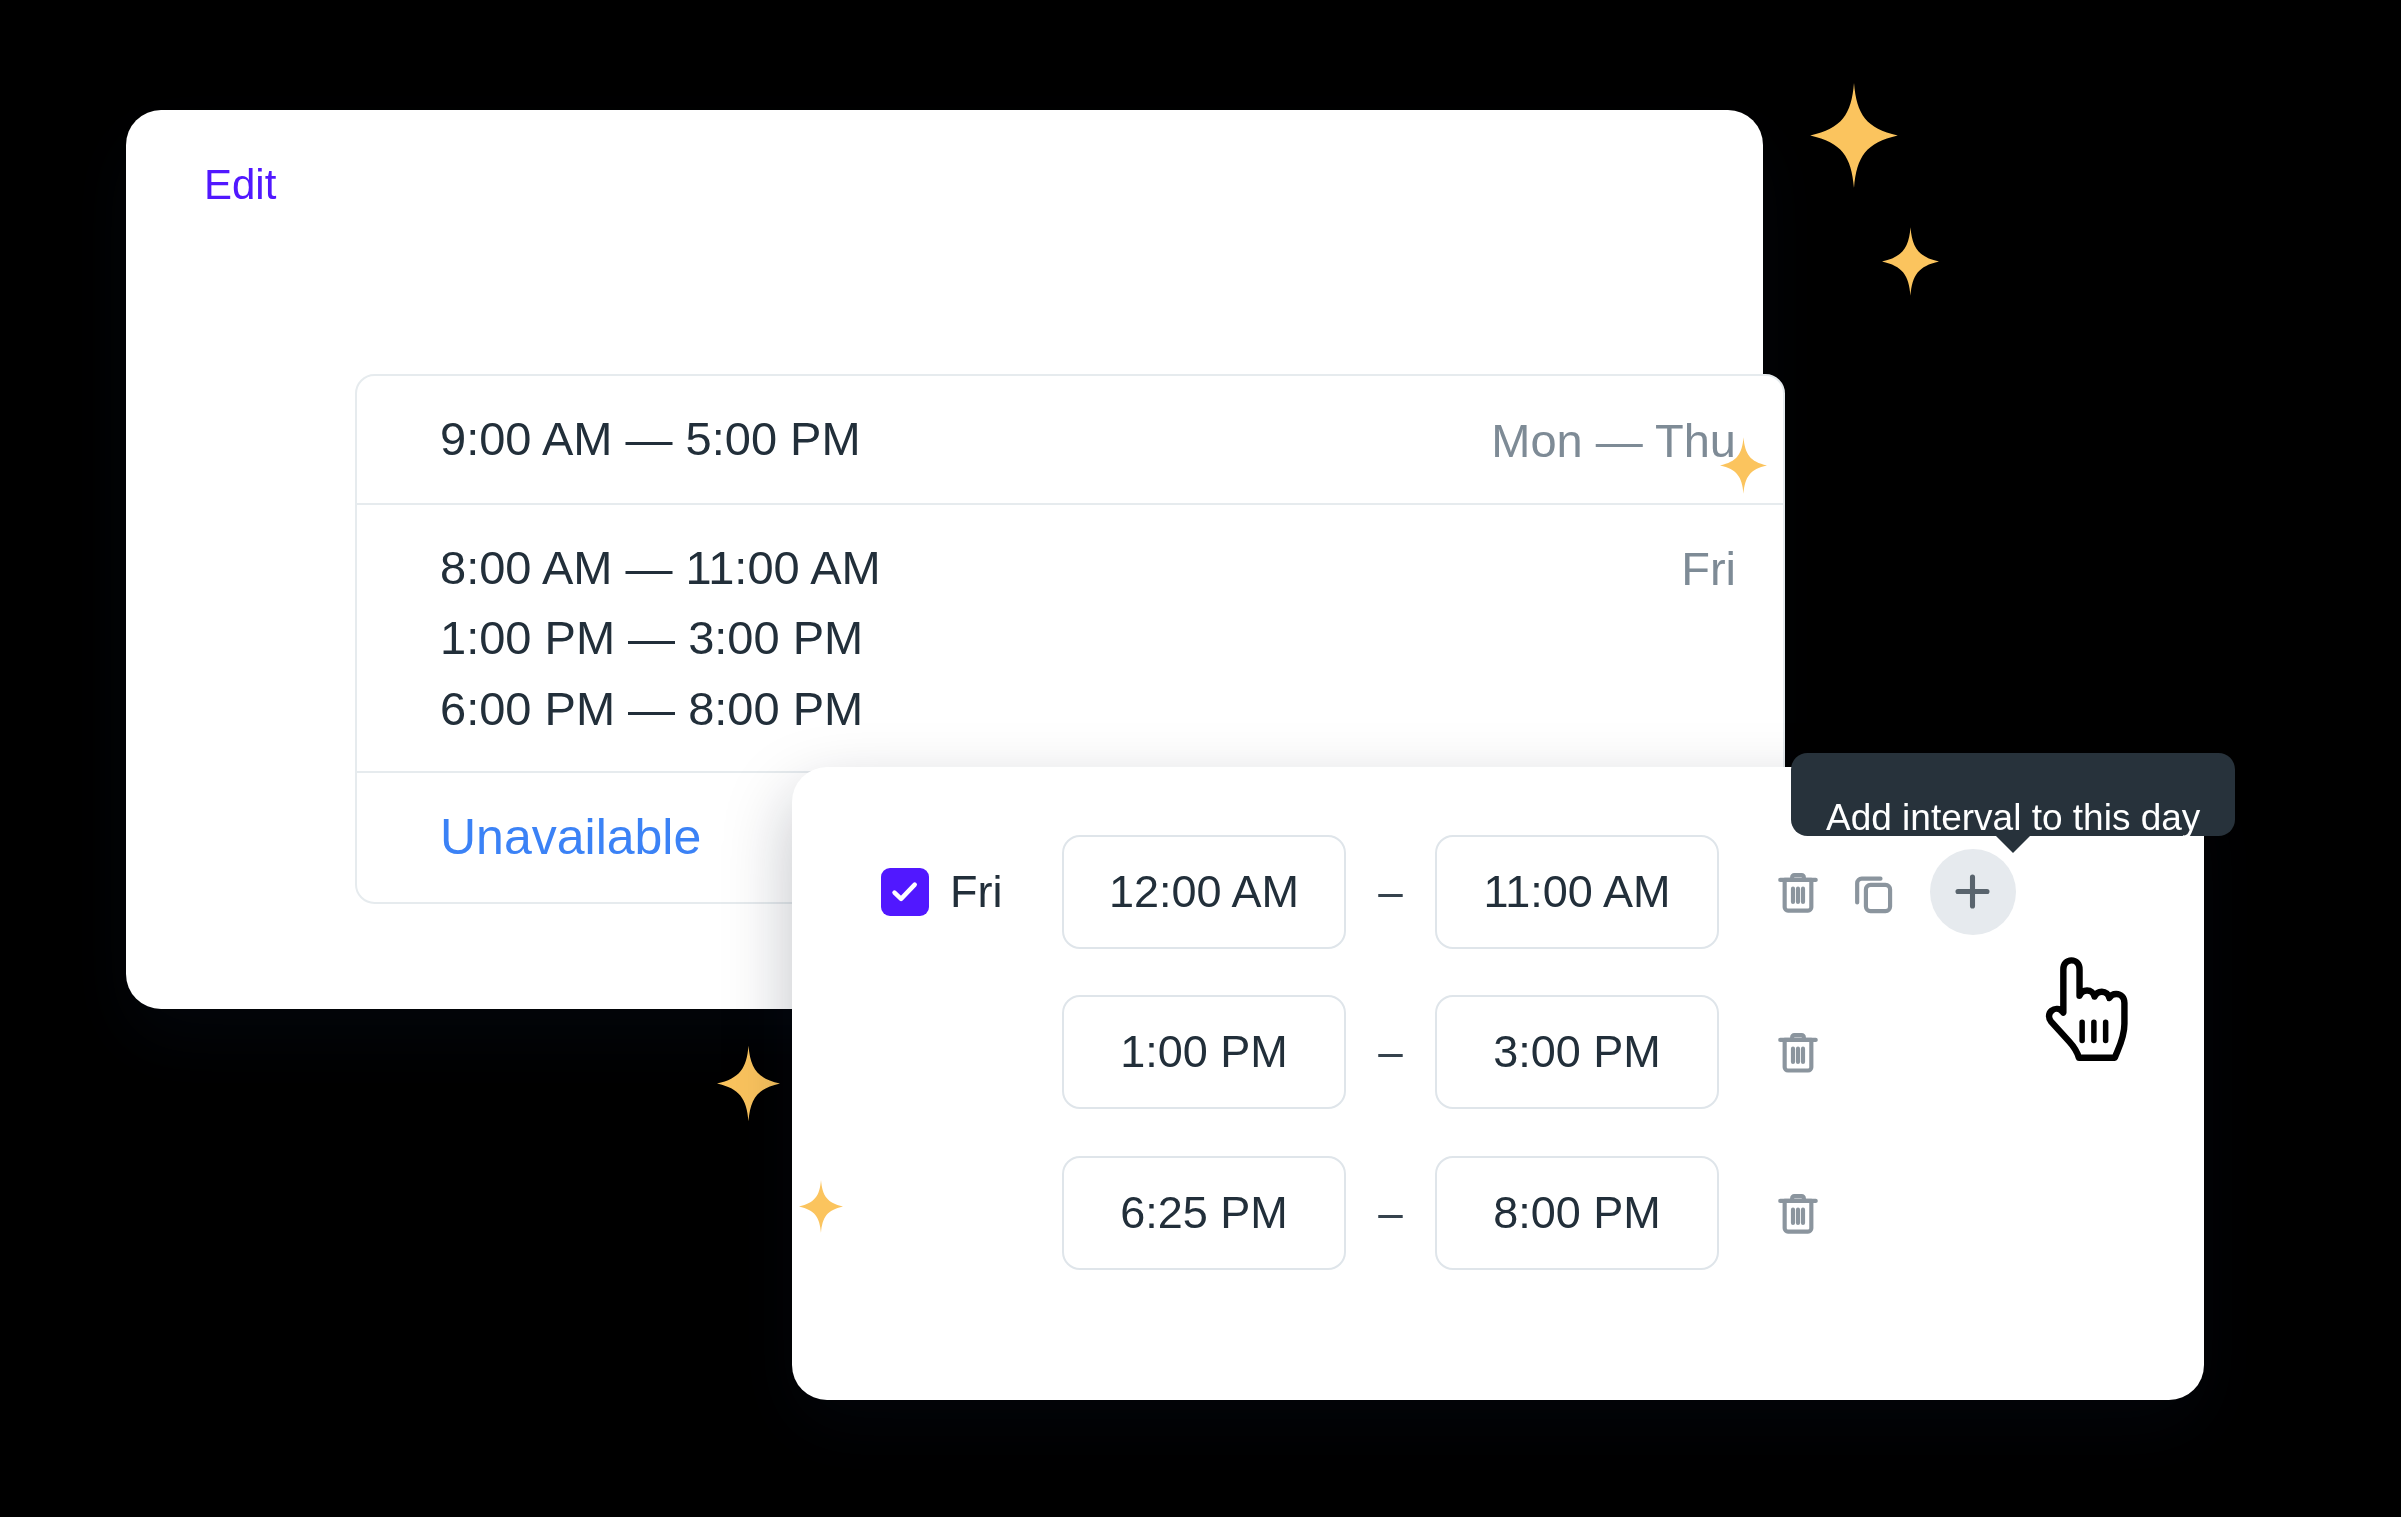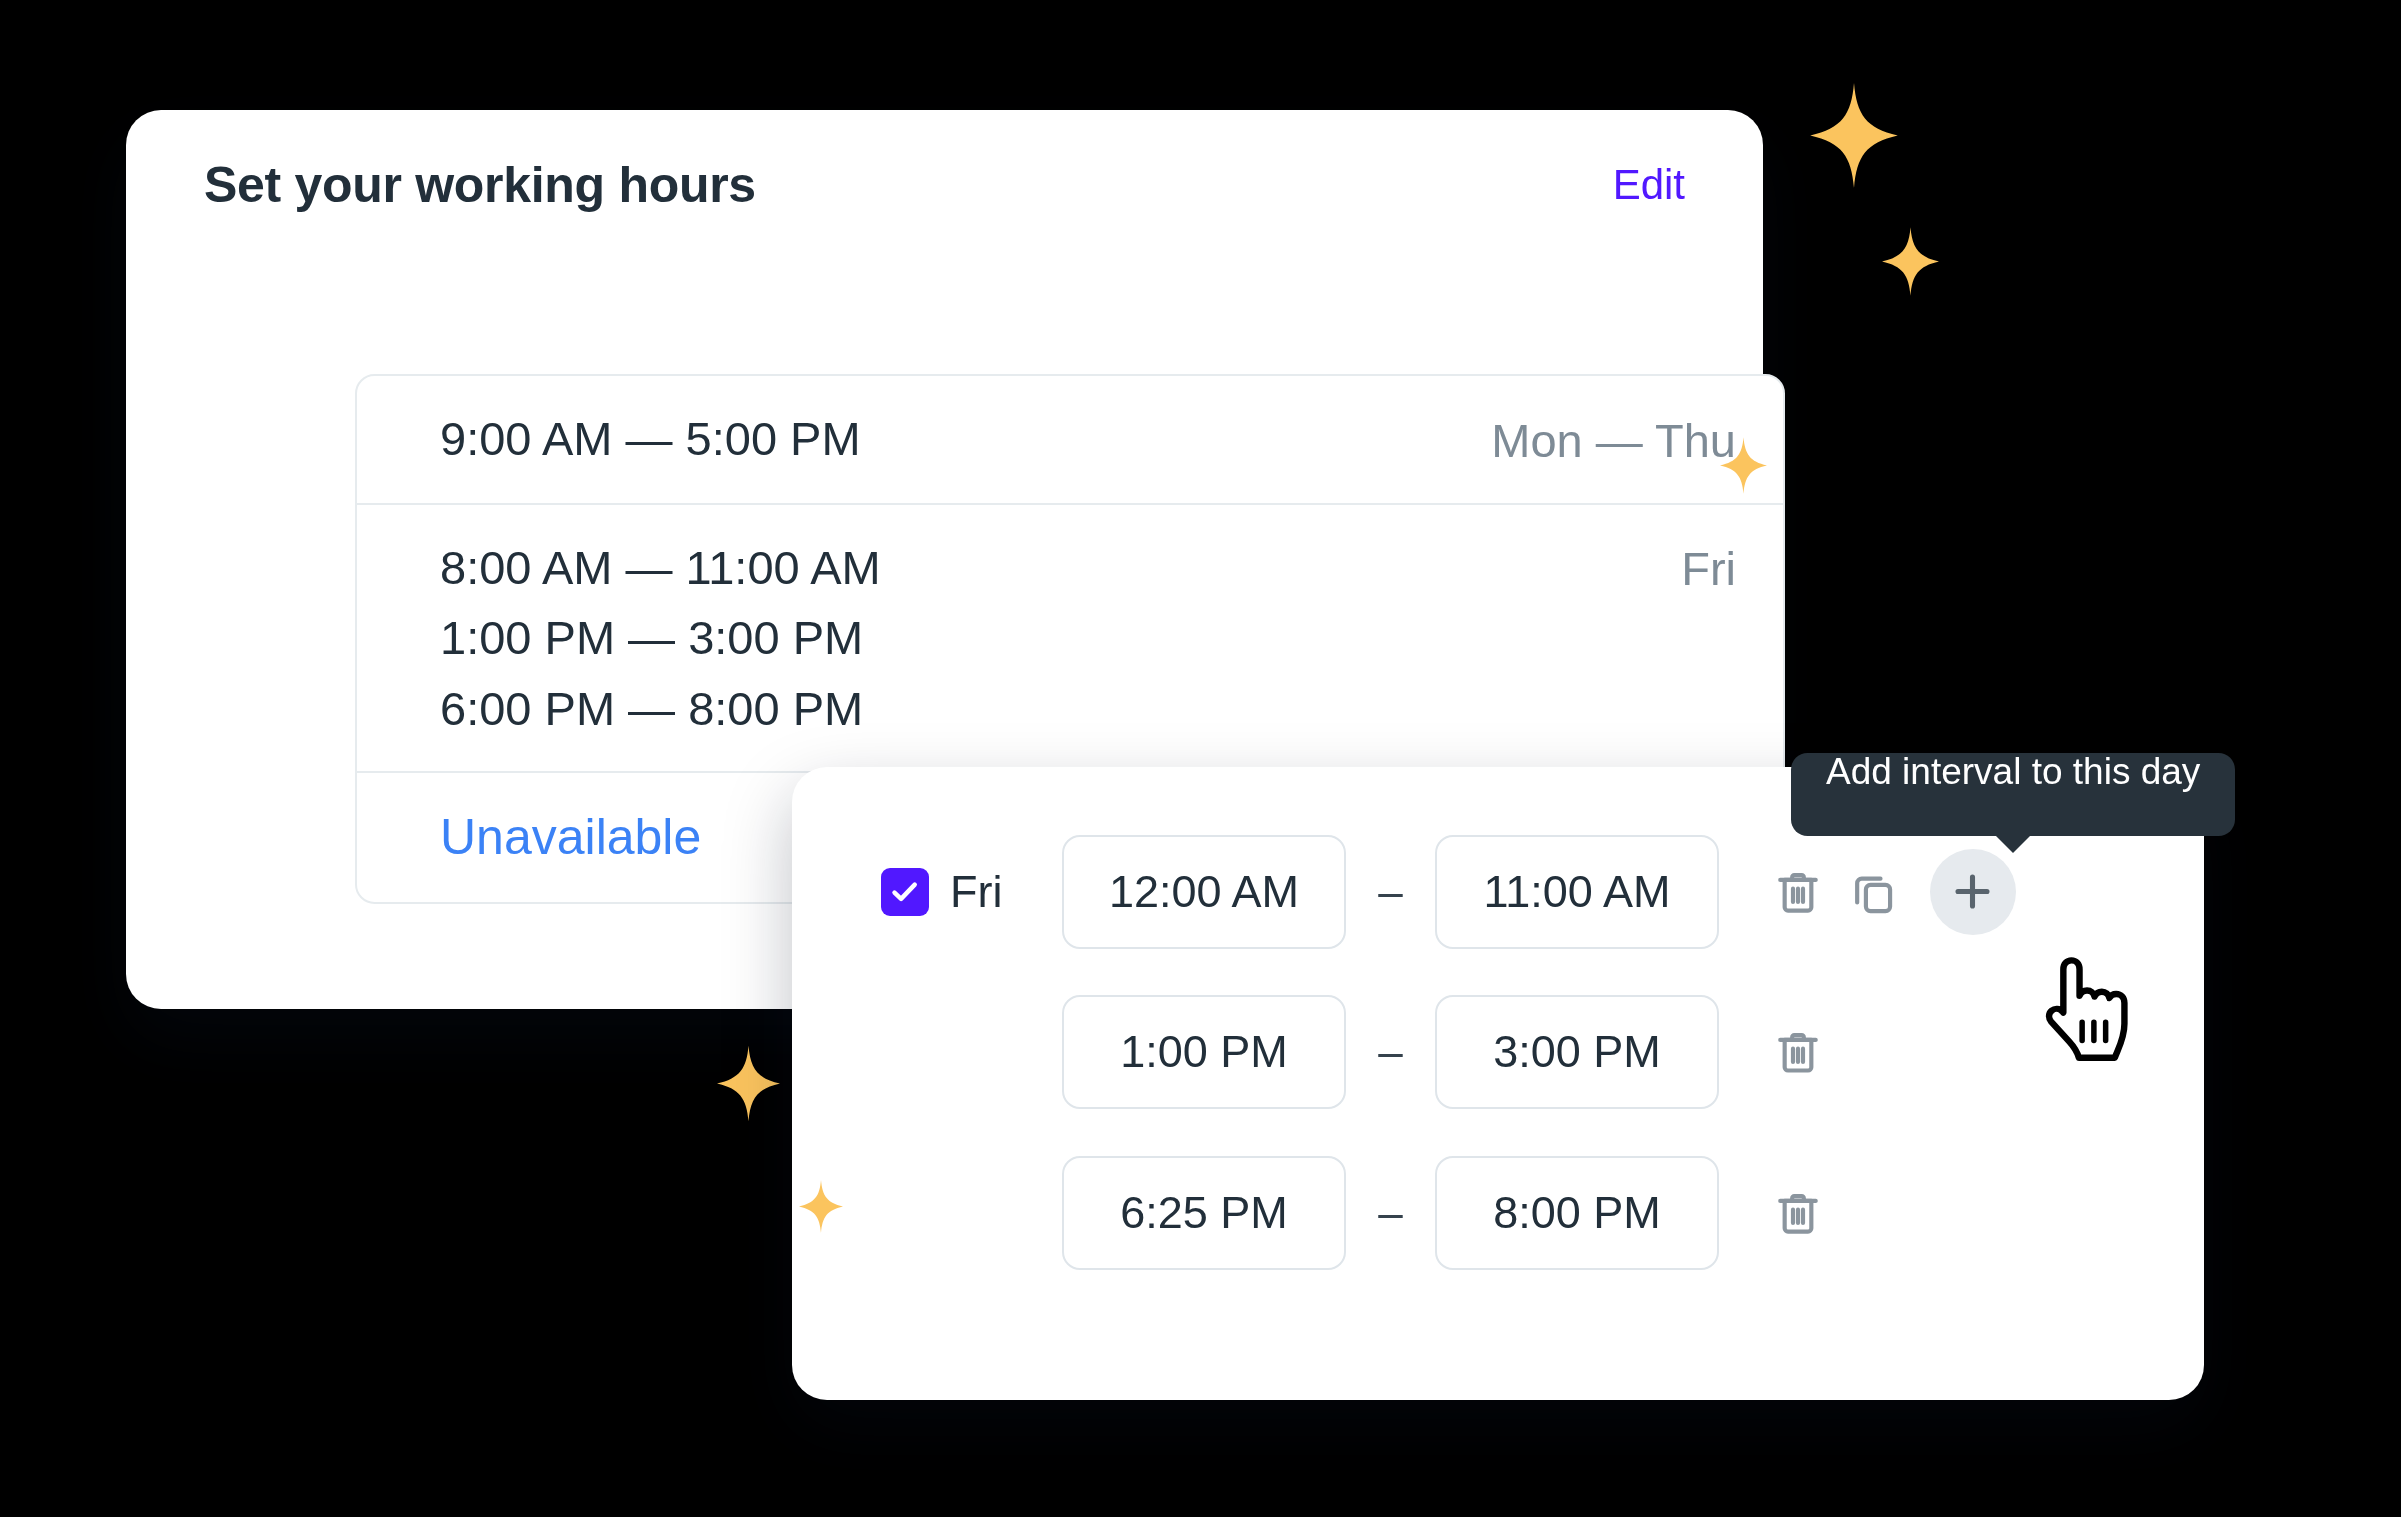--- a/index.html
+++ b/index.html
@@ -123,21 +123,21 @@
 
   
   .tooltip {
     position: absolute;
     left: 1791px;
     top: 753px;
     height: 83px;
     background: #27323b;
     border-radius: 16.5px;
     display: flex;
-    align-items: flex-start;
+    align-items: flex-end;
     padding: 0 35px;
     z-index: 40;
   }
   .tooltip-text {
     color: #ffffff;
     font-size: 37px;
     line-height: 1;
     white-space: nowrap;
   }
   .tooltip-arrow {
@@ -312,21 +312,20 @@
 
   <span class="sparkle" style="left:799px; top:1180px; width:44px; height:53px; z-index:35;">
     <svg viewBox="0 0 100 120" xmlns="http://www.w3.org/2000/svg">
       <path d="M50 0 C53 36 64 52 100 60 C64 68 53 84 50 120 C47 84 36 68 0 60 C36 52 47 36 50 0 Z" fill="#fbc45e"></path>
     </svg>
   </span>
 
   <div class="card-summary">
 
     <div class="card-summary-head">
-      <div class="card-title">Set your working hours</div>
       <div class="edit-link">Edit</div>
     </div>
 
     <div class="hours-list">
 
       <div class="hours-row">
         <div class="intervals">
           <div class="interval-text">9:00 AM — 5:00 PM</div>
         </div>
         <div class="day-label">Mon — Thu</div>

